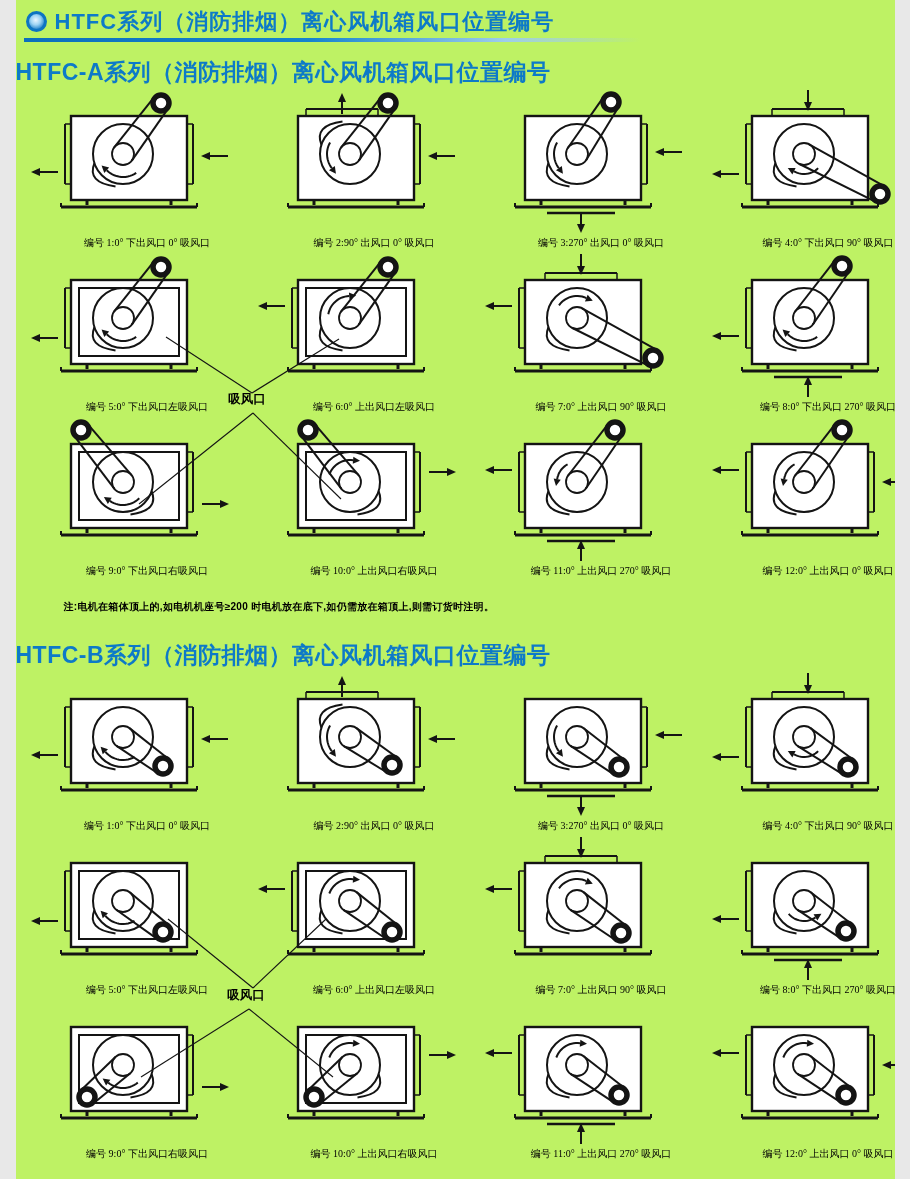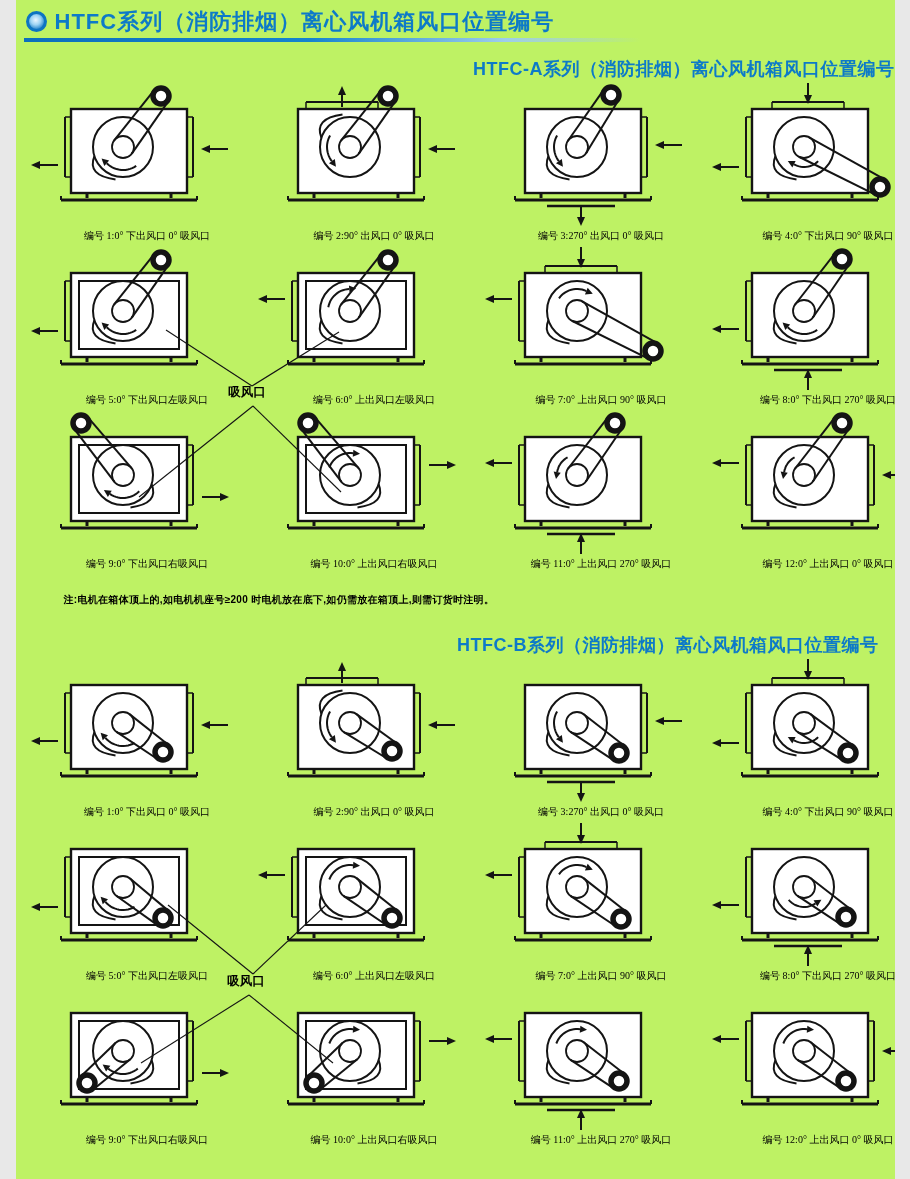--- a/index.html
+++ b/index.html
@@ -5,21 +5,21 @@
   html,body{margin:0;padding:0;background:#e8e8e8;}
   .page{width:879px;height:1179px;background:#bef264;position:relative;overflow:hidden;
         font-family:"Liberation Sans","DejaVu Sans",sans-serif;color:#111;margin:0 auto;}
   .hdr{display:flex;align-items:flex-start;padding:9px 0 0 8px;}
   .hdr-icon{width:21px;height:21px;border-radius:50%;border:3px solid #0d74c2;box-sizing:border-box;
             background:radial-gradient(circle at 45% 40%, #eaf6ff 0%, #9ed4f4 40%, #0d74c2 85%);
             margin:2px 8px 0 2px;flex:0 0 auto;}
   .hdr-title{font-size:22px;font-weight:bold;color:#0d7ac8;letter-spacing:1px;line-height:1.2;}
   .hdr-rule{height:4px;width:752px;margin:3px 0 0 8px;
             background:linear-gradient(to right,#0b6fbd 0%,#1583cf 38%,#9ecdec 64%,rgba(255,255,255,0) 82%);}
-  .sec-title{text-align:right;font-size:18px;font-weight:bold;color:#0d7ac8;letter-spacing:0.5px;}
+  .sec-title{text-align:left;font-size:23px;font-weight:bold;color:#0d7ac8;letter-spacing:0.5px;}
   .t-a{margin:15px 0 2px 0;}
   .t-b{margin:26px 16px 2px 0;}
   .fan-grid{position:relative;width:908px;margin:2px auto 0 auto;display:grid;
             grid-template-columns:repeat(4,227px);}
   .fan-cell{width:227px;height:164px;display:flex;flex-direction:column;align-items:center;}
   .fan-svg{width:212px;height:146px;display:block;}
   .fan-label{font-family:"Liberation Serif","DejaVu Serif",serif;font-size:10px;color:#000;
              white-space:nowrap;margin-top:0;margin-left:36px;}
   .overlay{position:absolute;left:0;top:0;width:908px;height:492px;pointer-events:none;}
   .note{margin:18px 0 0 48px;font-size:10px;font-weight:bold;color:#000;letter-spacing:0.3px;}

